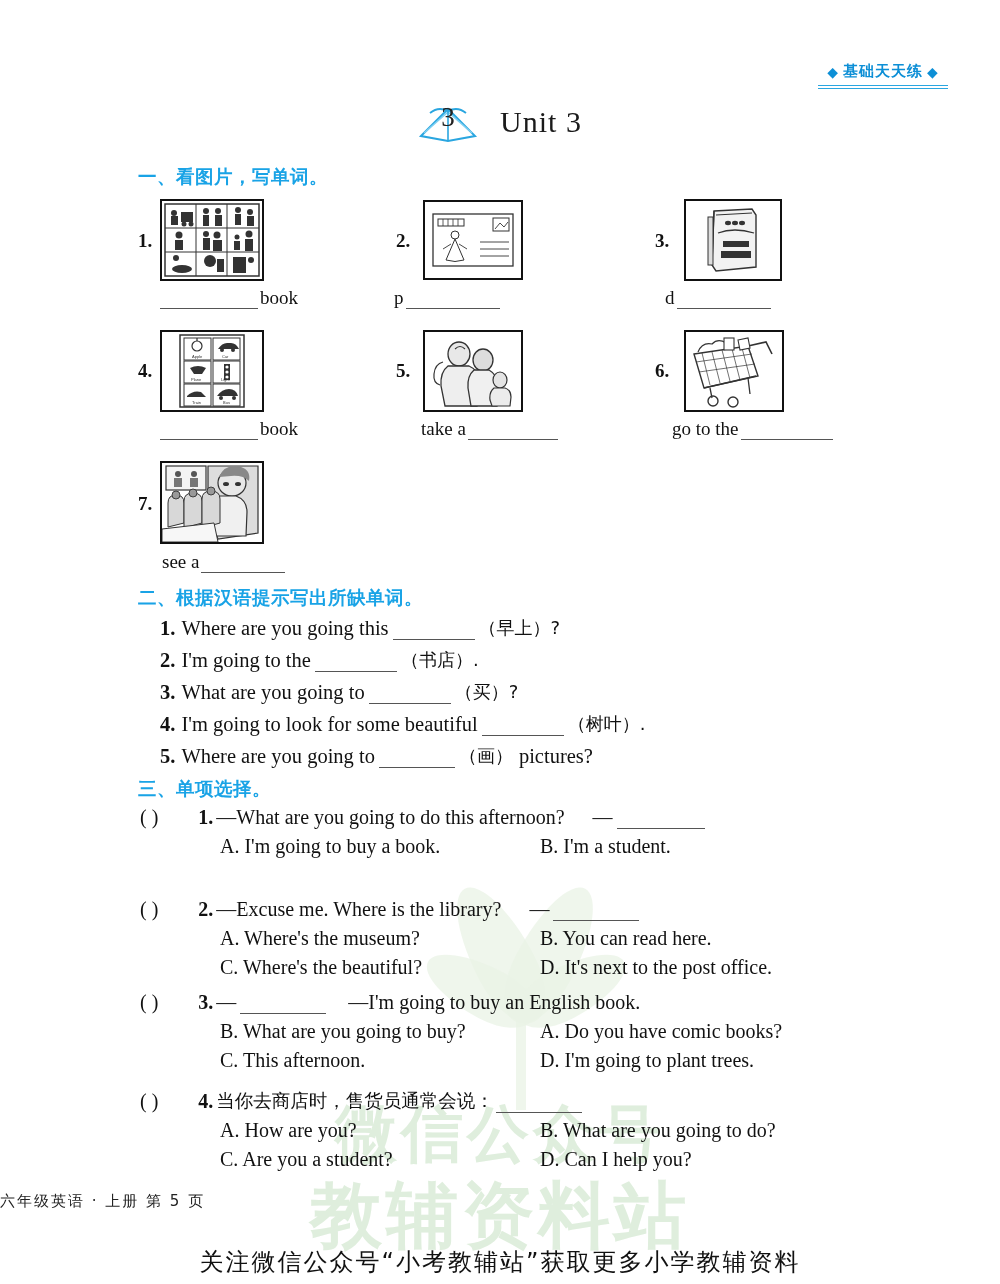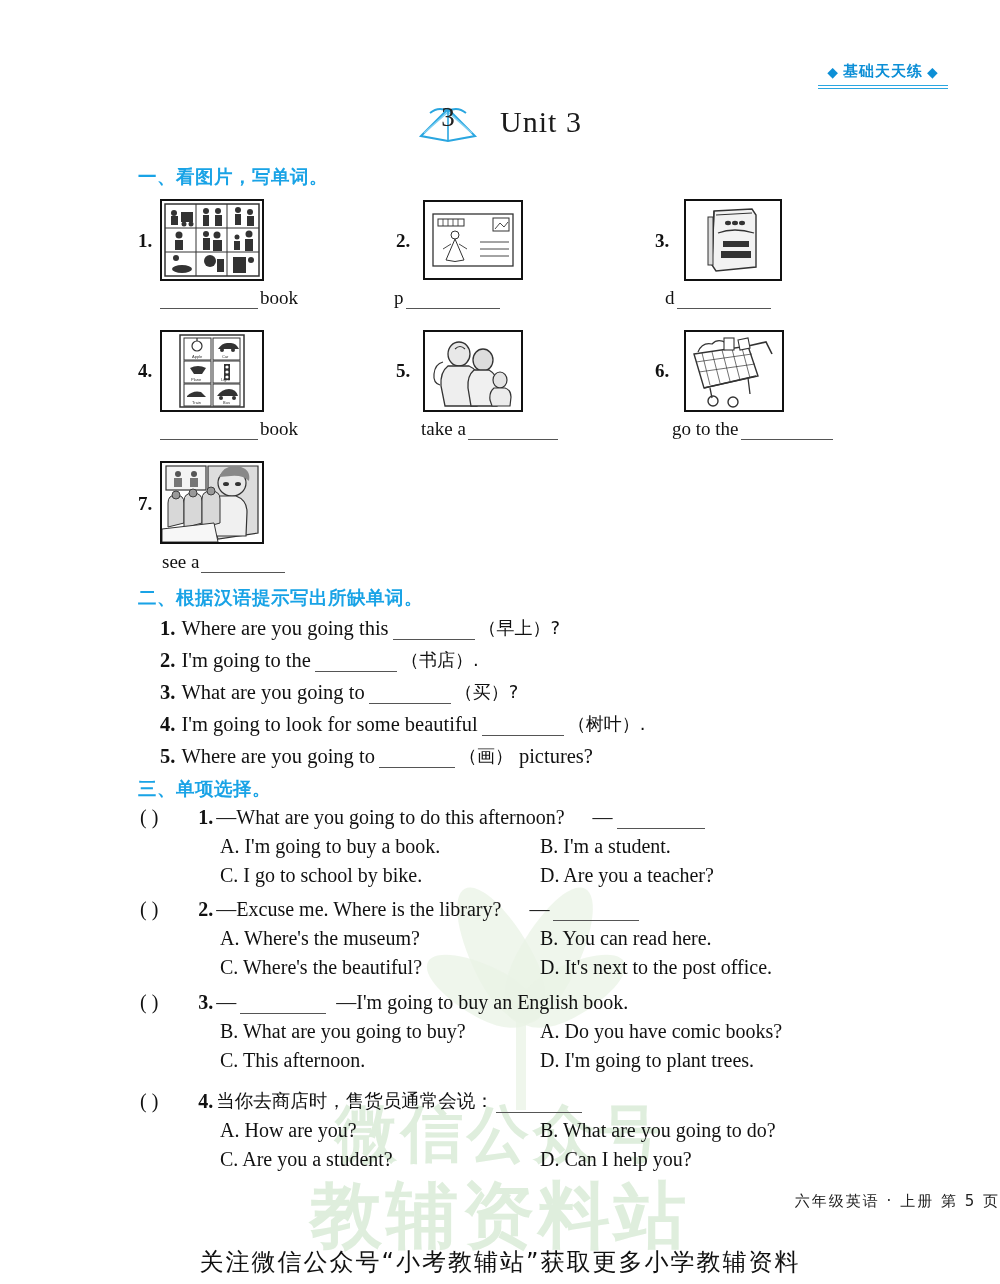--- a/index.html
+++ b/index.html
@@ -130,21 +130,21 @@
     margin-left: 80px; margin-top: 5px;
     font-size: 20px;
   }
   .mc .optrow { display: flex; white-space: nowrap; margin-top: 6px; }
   .mc .optrow > span:first-child { width: 320px; display: inline-block; }
   .mc .cn { font-family: "DejaVu Sans", sans-serif; font-size: 18.5px; }
 
   
   .footer {
     position: absolute; left: 0; top: 1192px; width: 1000px;
-    text-align: right;
+    text-align: left;
     font-family: "DejaVu Sans", sans-serif;
     font-size: 15px; color: #222; letter-spacing: 2px;
   }
   .promo {
     position: absolute; left: 0; top: 1246px; width: 1000px;
     text-align: center;
     font-family: "DejaVu Sans", sans-serif;
     font-size: 24px; color: #111; letter-spacing: 2px;
   }
 </style>
@@ -456,24 +456,20 @@
       <span class="qnum">1.</span>
       <span>—What are you going to do this afternoon?</span>
       <span style="margin-left:28px">—</span>
       <span class="blank" style="width:88px; margin-left:4px"></span>
     </div>
     <div class="opts">
       <div class="optrow">
         <span>A. I'm going to buy a book.</span>
         <span>B. I'm a student.</span>
       </div>
-      <div class="optrow">
-        <span>C. I go to school by bike.</span>
-        <span>D. Are you a teacher?</span>
-      </div>
     </div>
   </div>
 
   <div class="mc" style="top:898px">
     <div class="stem">
       <span class="paren">(          )</span>
       <span class="qnum">2.</span>
       <span>—Excuse me. Where is the library?</span>
       <span style="margin-left:28px">—</span>
       <span class="blank" style="width:86px; margin-left:4px"></span>
@@ -489,21 +485,21 @@
       </div>
     </div>
   </div>
 
   <div class="mc" style="top:991px">
     <div class="stem">
       <span class="paren">(          )</span>
       <span class="qnum">3.</span>
       <span>—</span>
       <span class="blank" style="width:86px; margin:0 4px"></span>
-      <span style="margin-left:6px">—I'm going to buy an English book.</span>
+      <span style="margin-left:18px">—I'm going to buy an English book.</span>
     </div>
     <div class="opts">
       <div class="optrow">
         <span>B. What are you going to buy?</span>
         <span>A. Do you have comic books?</span>
       </div>
       <div class="optrow">
         <span>C. This afternoon.</span>
         <span>D. I'm going to plant trees.</span>
       </div>

